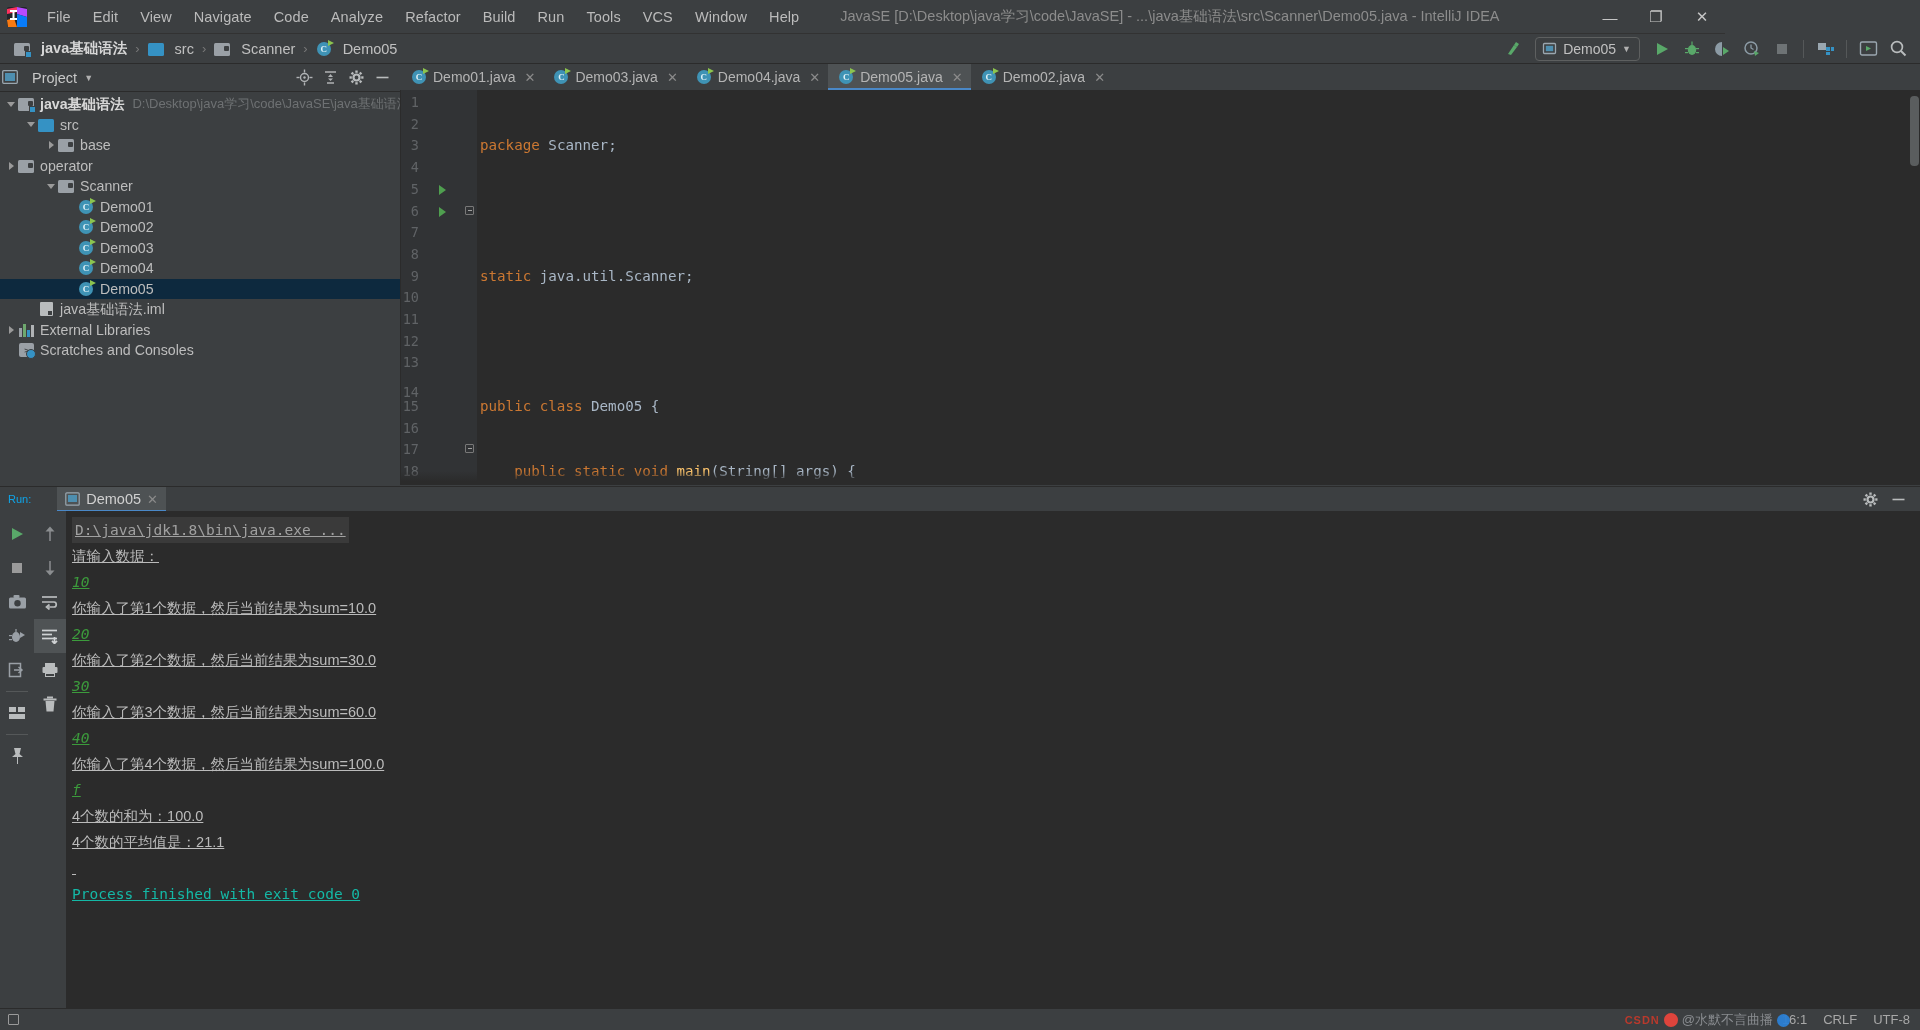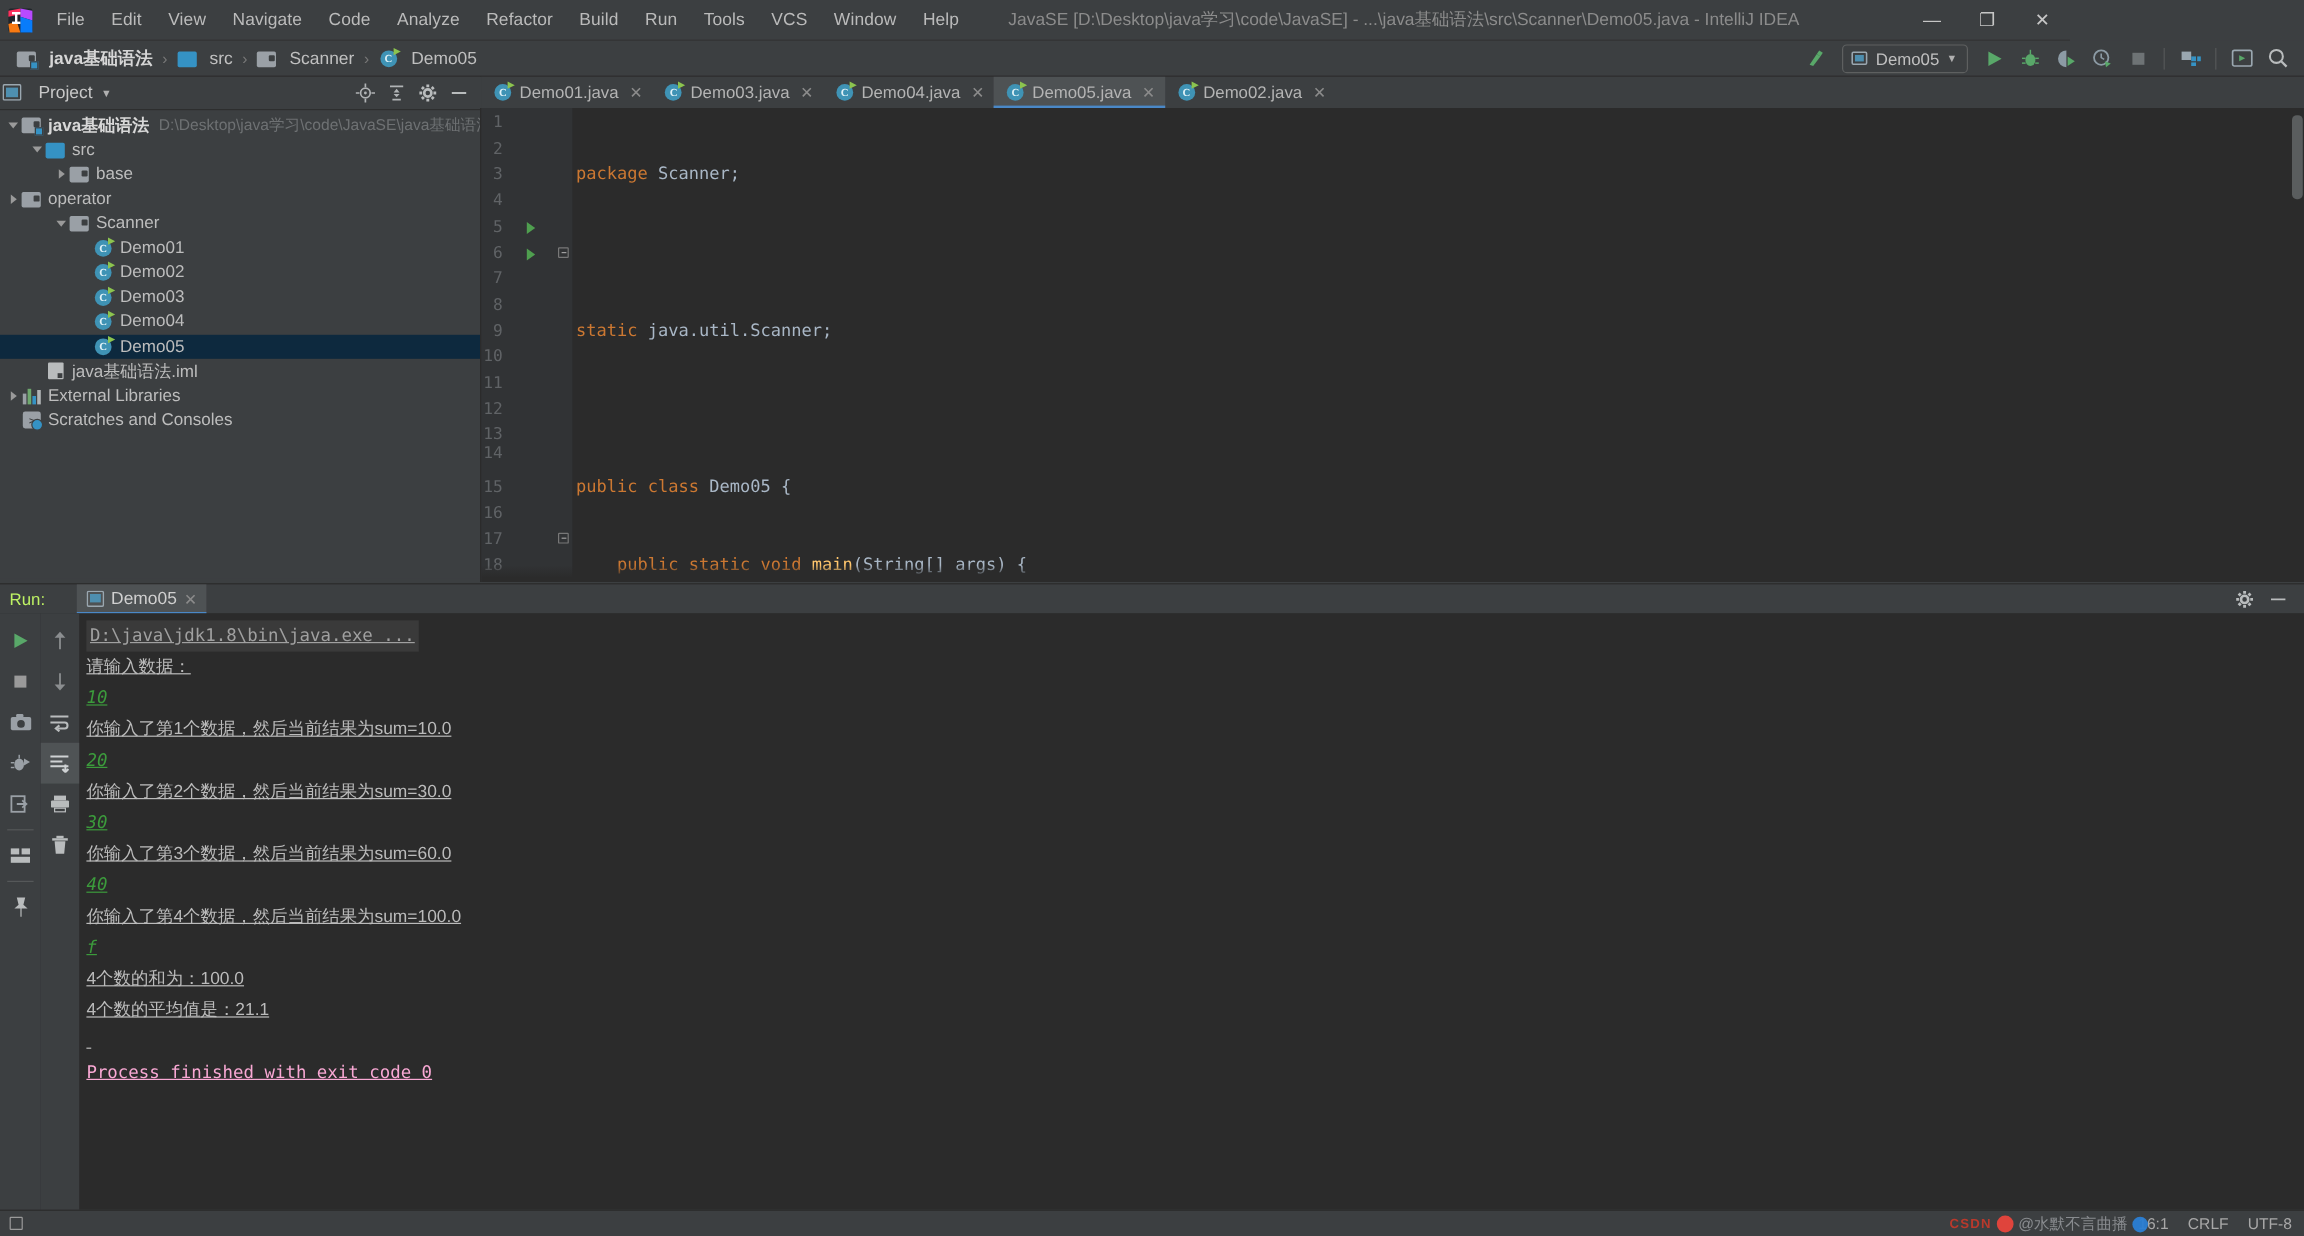--- a/index.html
+++ b/index.html
@@ -145,21 +145,21 @@
   .fn  { color:#ffc66d; }
   .vsplit { position:absolute; top:90px; left:400px; width:1px; height:395px; background:#2b2b2b;}
   .codefade { position:absolute; bottom:0; left:0; width:1519px; height:14px;
               background:linear-gradient(to bottom, rgba(43,43,43,0), #2b2b2b 75%); }
 
   
   .run-header {
     position:absolute; top:486px; left:0; width:1920px; height:25px;
     background:#3c3f41; display:flex; align-items:center; border-top:1px solid #2b2b2b;
   }
-  .run-label { font-size:14px; color:#bef264; margin-left:8px; }
+  .run-label { font-size:11px; color:#0ea5e9; margin-left:8px; }
   .run-tab {
     display:flex; align-items:center; gap:6px; margin-left:26px; height:25px; padding:0 8px;
     background:#4e5254; position:relative;
   }
   .run-tab:after{ content:''; position:absolute; left:0;right:0;bottom:0;height:2px; background:#4a88c7;}
   .run-tab-label { font-size:14.5px; color:#d0d0d0; }
   .run-right { margin-left:auto; display:flex; align-items:center; gap:4px; padding-right:10px;}
 
   .console-wrap { position:absolute; top:511px; left:0; width:1920px; height:498px; background:#2b2b2b; }
   .run-sidebar { position:absolute; top:0; left:0; width:34px; height:498px; background:#3c3f41; padding-top:6px;}
@@ -553,21 +553,21 @@
         <div class="gline" style="top: 69.1px;">4</div>
         <div class="gline" style="top: 90.8px;">5</div>
         <div class="gline" style="top: 112.5px;">6</div>
         <div class="gline" style="top: 134.2px;">7</div>
         <div class="gline" style="top: 155.9px;">8</div>
         <div class="gline" style="top: 177.6px;">9</div>
         <div class="gline" style="top: 199.3px;">10</div>
         <div class="gline" style="top: 221px;">11</div>
         <div class="gline" style="top: 242.7px;">12</div>
         <div class="gline" style="top: 264.4px;">13</div>
-        <div class="gline" style="top: 280px;">14</div>
+        <div class="gline" style="top: 294px;">14</div>
         <div class="gline" style="top: 307.8px;">15</div>
         <div class="gline" style="top: 329.5px;">16</div>
         <div class="gline" style="top: 351.2px;">17</div>
         <div class="gline" style="top: 372.9px;">18</div>
         <div class="gline" style="top: 394.6px;">19</div>
         <div class="grun" style="top: 94.8px;"></div>
         <div class="grun" style="top: 116.5px;"></div>
         <div class="gfold" style="top: 115.5px;"></div>
         <div class="gfold" style="top: 354.2px;"></div>
       </div>
@@ -760,21 +760,21 @@
         <div>
           <div class="cline res cn">4个数的和为：100.0</div>
         </div>
         <div>
           <div class="cline res cn">4个数的平均值是：21.1</div>
         </div>
         <div>
           <div class="cline res cn">&nbsp;</div>
         </div>
         <div>
-          <div class="cline res" style="color: #f9a8d4;">Process finished with exit code 0</div>
+          <div class="cline res" style="color: #14b8a6;">Process finished with exit code 0</div>
         </div>
       </div>
   </div>
 
   <div class="statusbar">
     <div class="sq"></div>
     <div class="wm">
       <span class="wm-csdn">CSDN</span>
       <span class="wm-circle"></span>
       <span class="wm-txt">@水默不言曲播</span>

